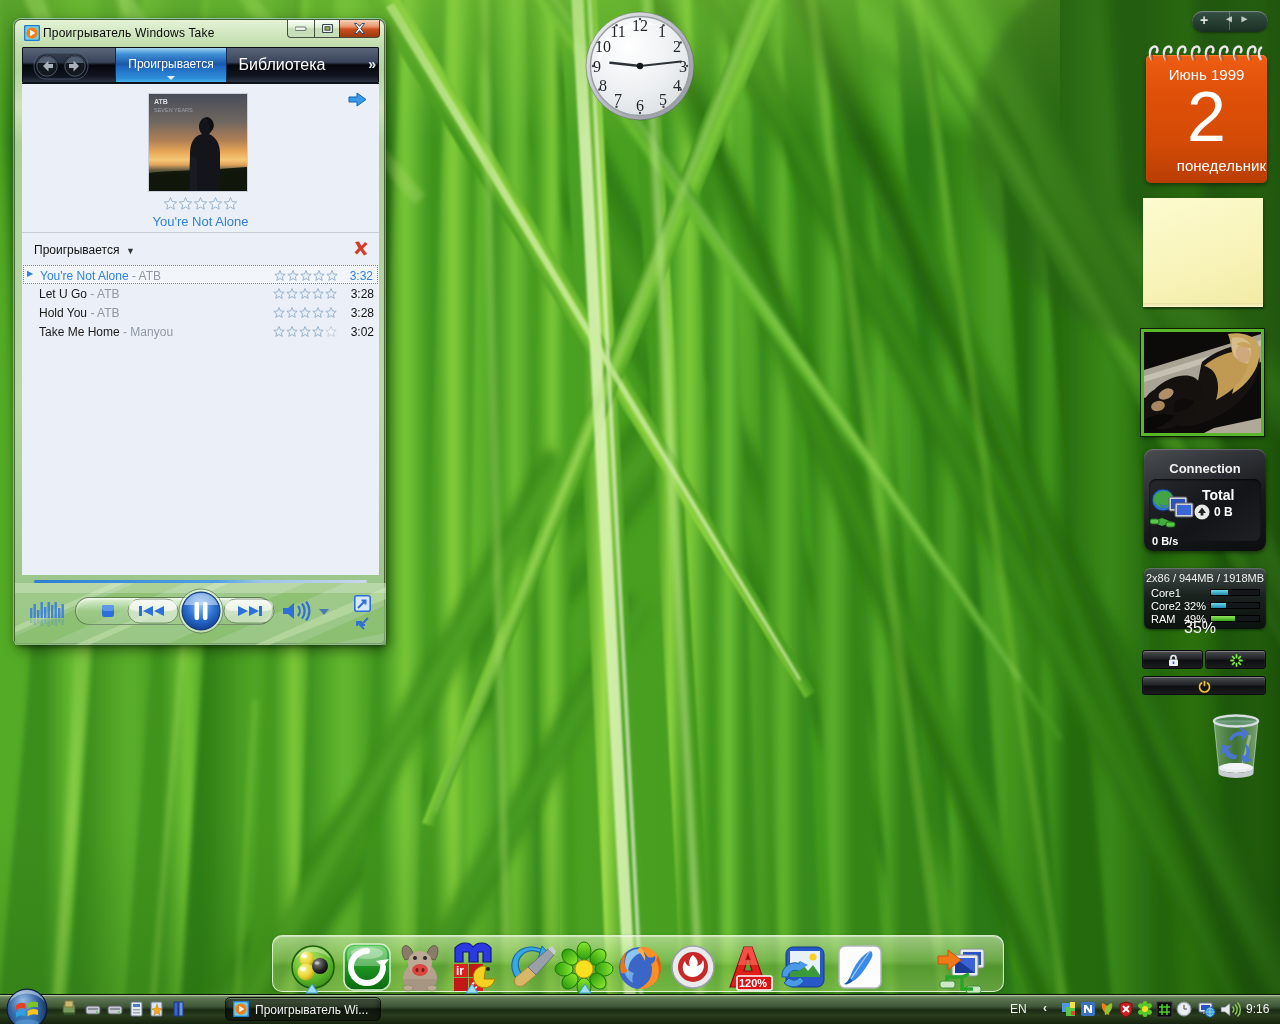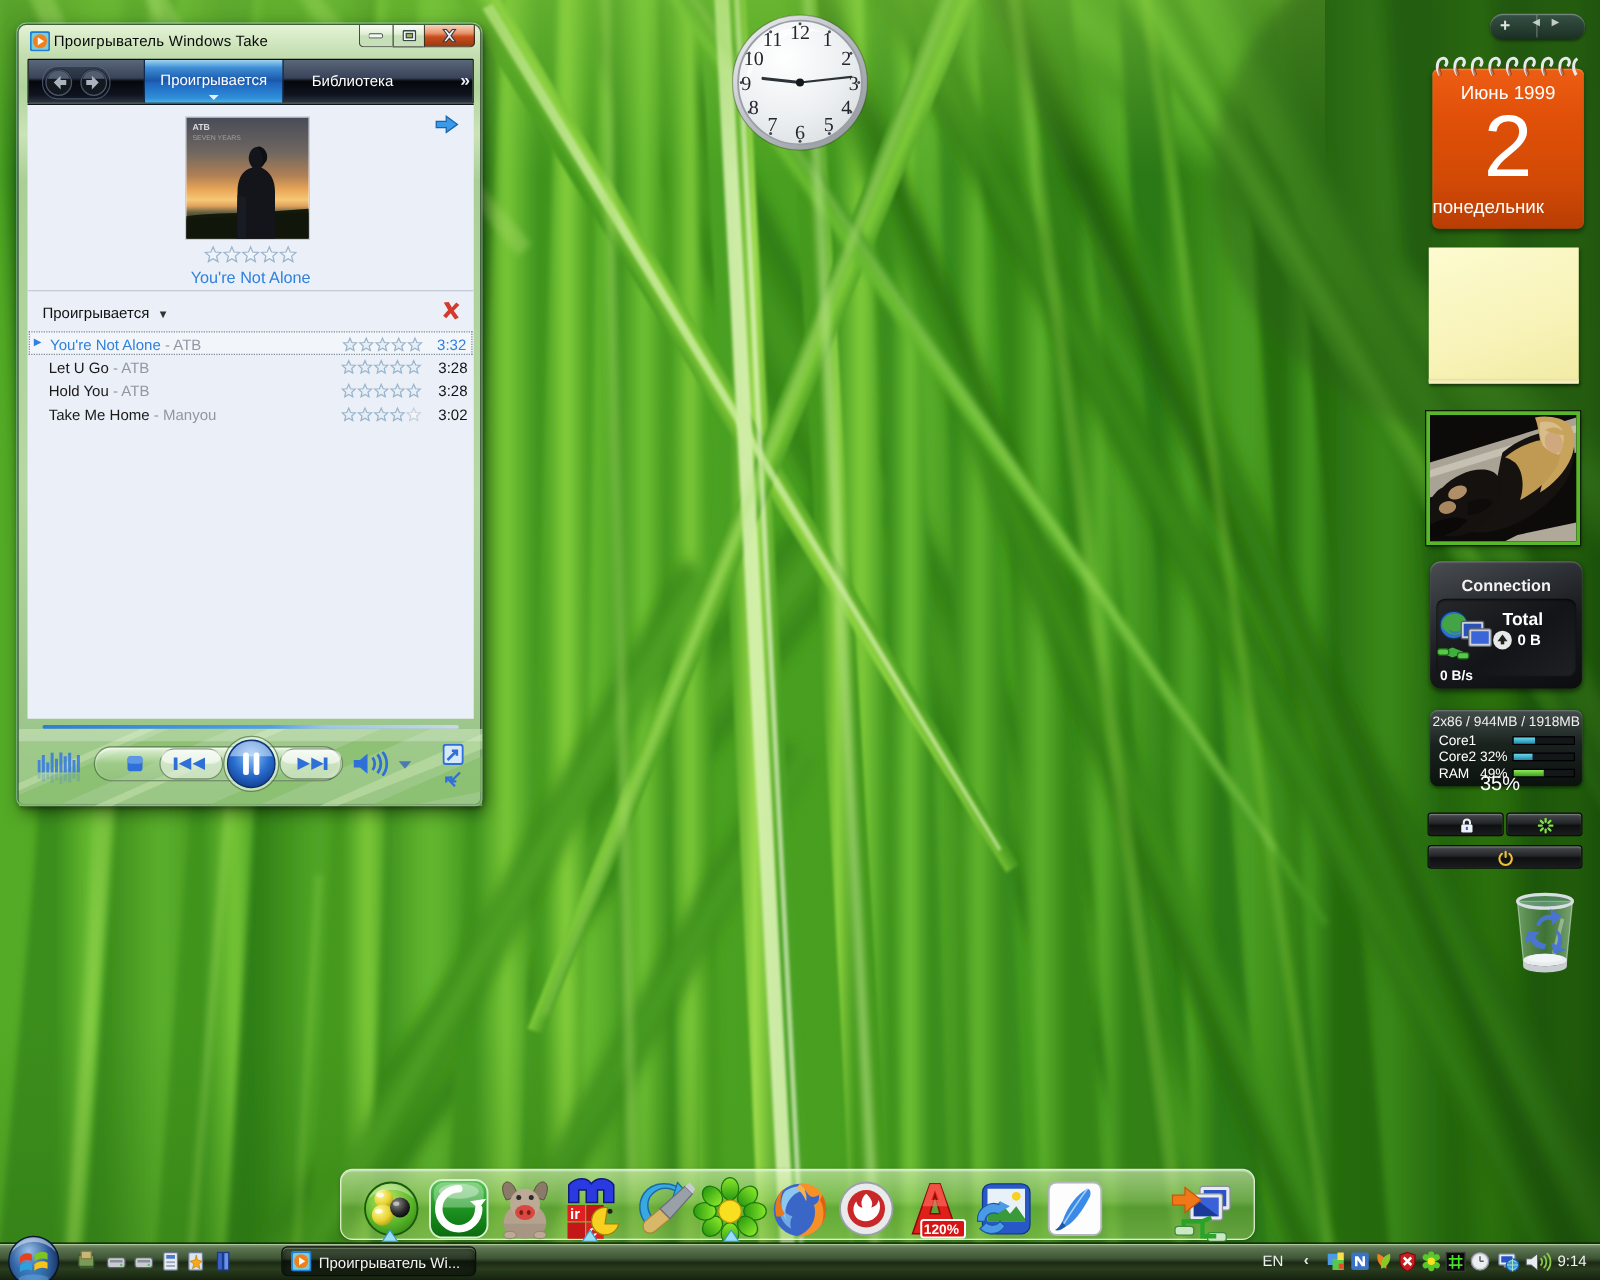--- a/index.html
+++ b/index.html
@@ -13,21 +13,21 @@
 border:1px solid rgba(40,60,30,0.75);box-shadow:0 0 0 1px rgba(190,245,255,0.55),3px 5px 14px rgba(0,10,0,0.55),1px 2px 4px rgba(0,0,0,0.4);}
 #wmp .title{position:absolute;left:28px;top:6px;font-size:12px;color:#0a0a0a;letter-spacing:0.2px;}
 .winbtns{position:absolute;left:272px;top:0;height:18px;display:flex;}
 .winbtn{height:18px;border:1px solid rgba(30,40,25,0.8);border-top:none;background:linear-gradient(180deg,rgba(255,255,255,0.85) 0%,rgba(225,240,215,0.5) 45%,rgba(170,200,160,0.35) 50%,rgba(190,220,180,0.45) 100%);display:flex;align-items:center;justify-content:center;}
 .winbtn.min{width:27px;border-radius:0 0 0 4px;border-right:none;}
 .winbtn.max{width:25px;border-right:none;}
 .winbtn.close{width:41px;border-radius:0 0 4px 0;background:linear-gradient(180deg,#f7d3bd 0%,#e8956d 38%,#c94d1e 55%,#993a10 100%);}
 #toolbar{position:absolute;left:7px;top:27px;width:357px;height:36px;background:linear-gradient(180deg,#5a6679 0%,#39435a 42%,#05070c 50%,#10141f 82%,#2b3344 100%);border:1px solid #0b0e14;border-radius:1px;}
 #tabplay{position:absolute;left:92px;top:0px;width:112px;height:34px;line-height:32px;background:linear-gradient(180deg,#9fd4f2 0%,#3f8fd6 18%,#1a57a8 48%,#1e66c0 55%,#2f8fd9 90%,#45b4e8 100%);border-left:1px solid #0d2c55;border-right:1px solid #0d2c55;color:#fff;font-size:12px;text-align:center;}
 #tabplay:after{content:"";position:absolute;left:50%;bottom:2px;margin-left:-4px;border-left:4px solid transparent;border-right:4px solid transparent;border-top:4px solid #dff0fb;}
-#tablib{position:absolute;left:204px;top:0;width:110px;height:46px;color:#fff;font-size:12px;text-align:center;line-height:34px;}
+#tablib{position:absolute;left:204px;top:0;width:110px;height:46px;color:#fff;font-size:16px;text-align:center;line-height:34px;}
 #chev{position:absolute;right:4px;top:8px;color:#e8edf5;font-size:14px;font-weight:bold;letter-spacing:-2px;}
 #content{position:absolute;left:7px;top:63px;width:357px;height:492px;background:#eaeff8;border-top:1px solid #10141f;}
 #album{position:absolute;left:127px;top:10px;width:98px;height:97px;box-shadow:0 0 0 1px #c8cfda;}
 #bigstars{position:absolute;left:141px;top:112px;}
 #nowtitle{position:absolute;left:0;top:130px;width:357px;text-align:center;color:#2f81dd;font-size:13px;}
 #nextarrow{position:absolute;right:12px;top:8px;}
 #plheader{position:absolute;left:0;top:148px;width:357px;height:33px;border-top:1px solid #c4ccd8;}
 #plheader .phtext{position:absolute;left:12px;top:10px;font-size:12px;color:#111;}
 #delx{position:absolute;right:10px;top:8px;}
 .track{position:absolute;left:1px;width:355px;height:19px;font-size:12px;color:#1a1a1a;}
@@ -646,21 +646,21 @@
         <path d="M35,16 C33,14 33,10 35,9"></path>
         <path d="M49,16 C47,14 47,10 49,9"></path>
         <path d="M63,16 C61,14 61,10 63,9"></path>
         <path d="M77,16 C75,14 75,10 77,9"></path>
         <path d="M91,16 C89,14 89,10 91,9"></path>
         <path d="M105,16 C103,14 103,10 105,9"></path>
 </g>
 </svg>
 <div class="abs" style="left:1146px;top:66px;width:121px;text-align:center;color:#fff;font-size:15px;">Июнь 1999</div>
 <div class="abs" style="left:1146px;top:81px;width:121px;text-align:center;color:#fff;font-size:70px;font-weight:normal;line-height:72px;">2</div>
-<div class="abs" style="left:1146px;top:157px;width:120px;text-align:left;color:#fff;font-size:15px;">понедельник</div>
+<div class="abs" style="left:1146px;top:157px;width:120px;text-align:right;color:#fff;font-size:15px;">понедельник</div>
 
 <div class="abs" style="left:1143px;top:198px;width:120px;height:108px;background:linear-gradient(160deg,#fdfbd0 0%,#f8f3b8 60%,#f2eba4 100%);box-shadow:1px 2px 3px rgba(0,0,0,0.35);"></div>
 <div class="abs" style="left:1143px;top:303px;width:120px;height:4px;background:linear-gradient(180deg,#e8dfa0,#fdf8cc);box-shadow:1px 2px 2px rgba(0,0,0,0.3);"></div>
 
 <div class="abs" style="left:1141px;top:329px;width:123px;height:107px;background:#0c0f0a;border:3px solid #58b82a;box-shadow:0 0 0 1px #0e1c08,inset 0 0 0 1px #0e1c08,1px 2px 4px rgba(0,0,0,0.5);">
 <svg width="117" height="101" viewBox="0 0 117 101">
 <rect width="117" height="101" fill="#0d0b0a"></rect>
 <path d="M0,38 L117,2 L117,30 L0,66 Z" fill="#a9a396"></path>
 <path d="M0,44 L117,8 L117,14 L0,50 Z" fill="#c6c0b2"></path>
 <path d="M60,101 L117,101 L117,86 L70,96 Z" fill="#b0a898"></path>
@@ -1064,14 +1064,14 @@
 <rect x="1" y="2" width="13" height="9" rx="1" fill="#e8ecf0" stroke="#6a7890"></rect>
       <rect x="3" y="4" width="9" height="5" fill="#2a52c8"></rect>
       <rect x="5" y="11" width="5" height="2" fill="#8a9098"></rect>
 <circle cx="12" cy="11" r="5" fill="#3a9ae8" stroke="#1a5aa0"></circle>
       <path d="M9,9 C10,7 14,7 15,9 M9,13 C10,15 14,15 15,13 M12,6 L12,16 M7.5,11 L16.5,11" stroke="#a8e0c0" stroke-width="0.8" fill="none"></path>
 <g transform="translate(22,0)">
         <path d="M1,6 L5,6 L10,2 L10,15 L5,11 L1,11 Z" fill="#e8ecf0" stroke="#5a6068" stroke-width="0.8"></path>
         <path d="M12.5,5.5 a4.5,4.5 0 0 1 0,6 M15,3.5 a7,7 0 0 1 0,10 M17.5,1.5 a10,10 0 0 1 0,14" stroke="#8ac848" stroke-width="1.5" fill="none"></path>
       </g>
 </svg>
-<div class="abs" style="left:1246px;top:1002px;color:#f2f2f2;font-size:12px;">9:14</div>
+<div class="abs" style="left:1246px;top:1002px;color:#f2f2f2;font-size:12px;">9:16</div>
 </div>
 
 </body></html>

